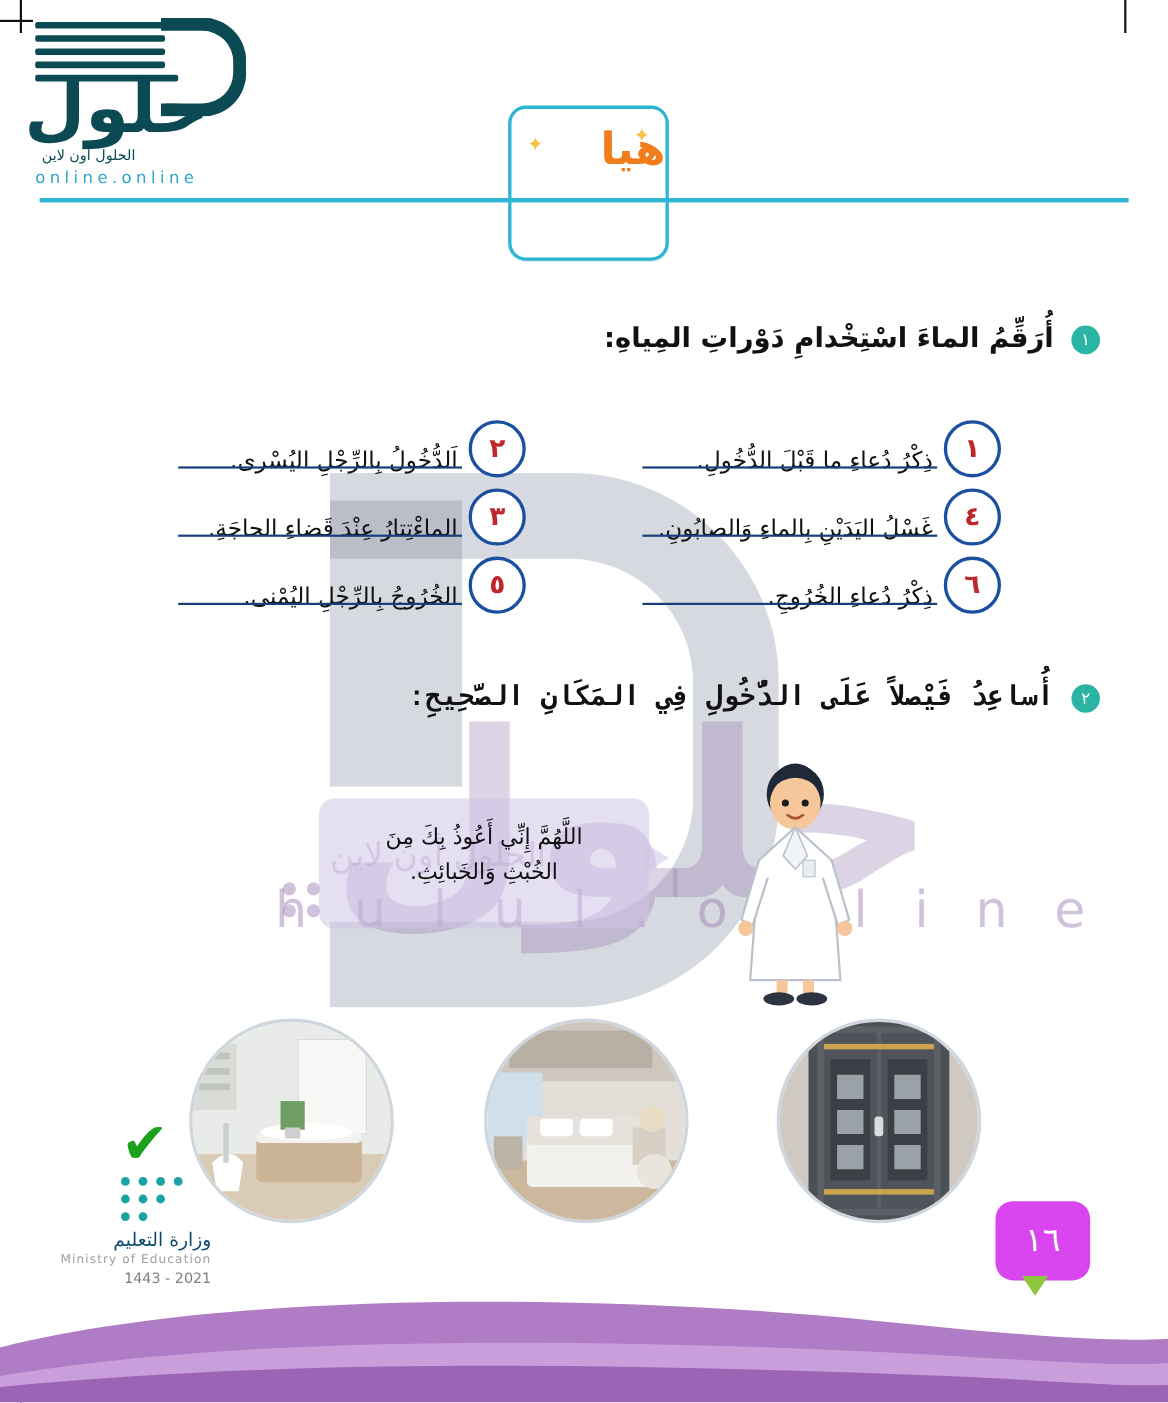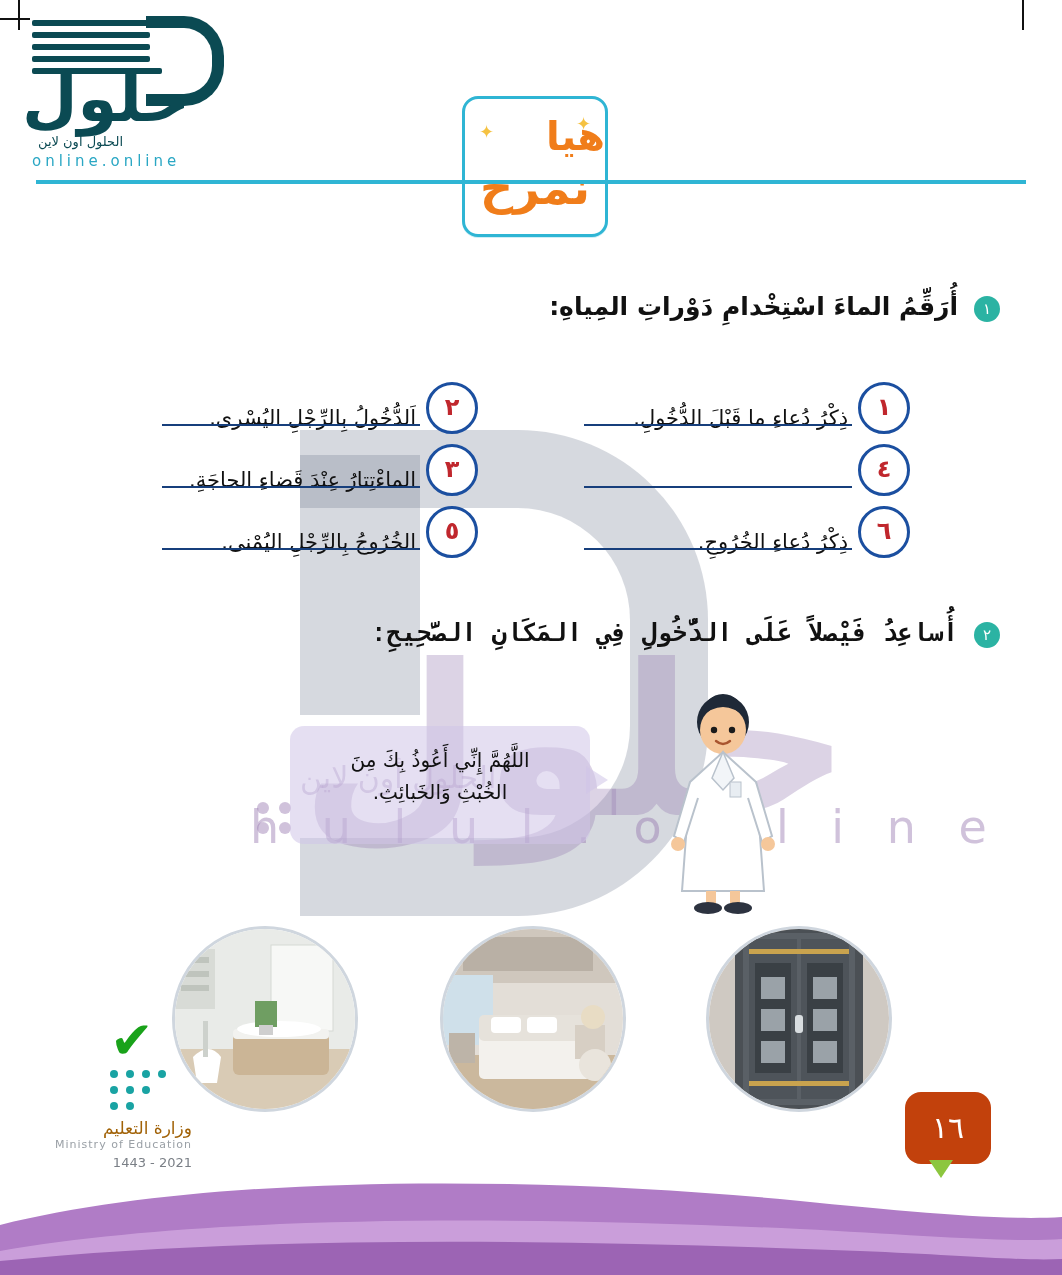--- a/index.html
+++ b/index.html
@@ -77,28 +77,28 @@
 
   .boy{position:absolute;left:668px;top:686px;width:110px;height:230px;}
 
   
   .photo{position:absolute;width:180px;height:180px;border-radius:50%;overflow:hidden;
          border:3px solid #cfd6de;}
   .check{position:absolute;left:110px;top:1010px;font-size:52px;color:#19a21a;font-weight:bold;}
 
   
   .moe{position:absolute;left:55px;top:1118px;}
-  .moe .ar{font-size:17px;color:#a16207;letter-spacing:4px;}
+  .moe .ar{font-size:17px;color:#0c4a6e;letter-spacing:4px;}
   .moe .en{font-size:11px;color:#9aa0a6;letter-spacing:1px;}
   .moe .yr{font-size:13px;color:#7a7f86;margin-top:4px;}
   .moe-dots{position:absolute;left:108px;top:1068px;}
 
   
   .pagetab{position:absolute;left:905px;top:1092px;width:86px;height:72px;border-radius:16px;
-     background:#c2410c;color:#fff;font-size:30px;text-align:center;line-height:72px;}
+     background:#d946ef;color:#fff;font-size:30px;text-align:center;line-height:72px;}
   .pagetab .nub{position:absolute;left:24px;top:68px;width:0;height:0;
      border-left:12px solid transparent;border-right:12px solid transparent;border-top:18px solid #8cc63f;}
 
   
   .wave{position:absolute;left:0;bottom:0;width:1062px;height:110px;}
 </style>
 </head>
 <body>
 
 <div class="crop v" style="left:18px;top:0;"></div>
@@ -129,34 +129,34 @@
   <div class="logo-d"></div>
   <div class="logo-word">حلول</div>
   <div class="logo-sub1">الحلول أون لاين</div>
   <div class="logo-sub2">online.online</div>
 </div>
 
 <div class="chip">
   <span class="spark" style="left:14px;top:22px;">✦</span>
   <span class="spark" style="right:14px;top:14px;">✦</span>
   <div class="l1">هيا</div>
-  <div class="l2">نمرح</div>
 </div>
 <div class="rule"></div>
 
 <div class="qmark" style="right:62px;top:296px;">١</div>
 <div class="qtext" style="right:104px;top:292px;">أُرَقِّمُ الماءَ اسْتِخْدامِ دَوْراتِ المِياهِ:</div>
 
 <div class="item" style="right:152px;top:382px;width:330px;">
   <div class="circ">١</div>
   <div class="lbl">ذِكْرُ دُعاءِ ما قَبْلَ الدُّخُولِ.</div>
   <div class="rule2" style="width:268px;"></div>
 </div>
 <div class="item" style="right:152px;top:444px;width:330px;">
   <div class="circ">٤</div>
+  <div class="lbl">غَسْلُ اليَدَيْنِ بِالماءِ وَالصابُونِ.</div>
   <div class="rule2" style="width:268px;"></div>
 </div>
 <div class="item" style="right:152px;top:506px;width:330px;">
   <div class="circ">٦</div>
   <div class="lbl">ذِكْرُ دُعاءِ الخُرُوجِ.</div>
   <div class="rule2" style="width:268px;"></div>
 </div>
 
 <div class="item" style="right:584px;top:382px;width:320px;">
   <div class="circ">٢</div>

